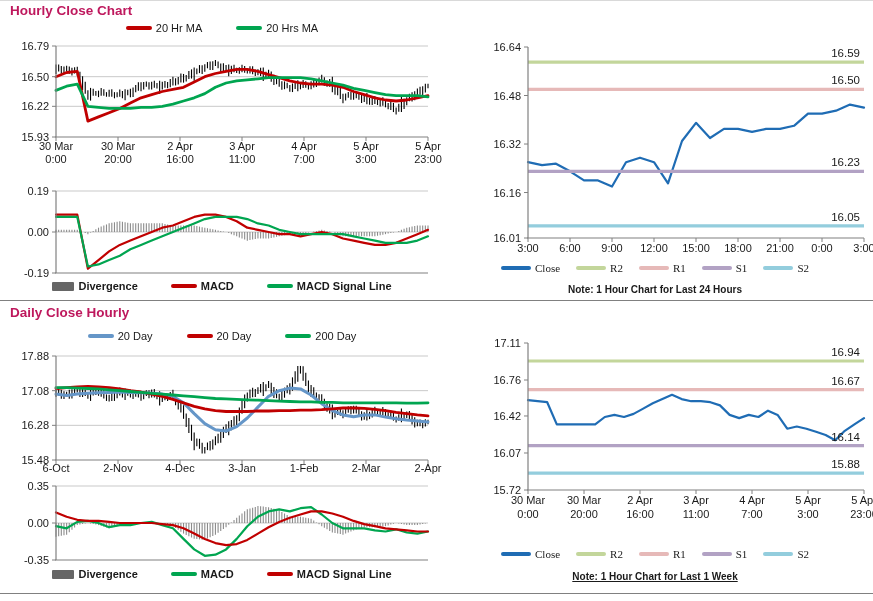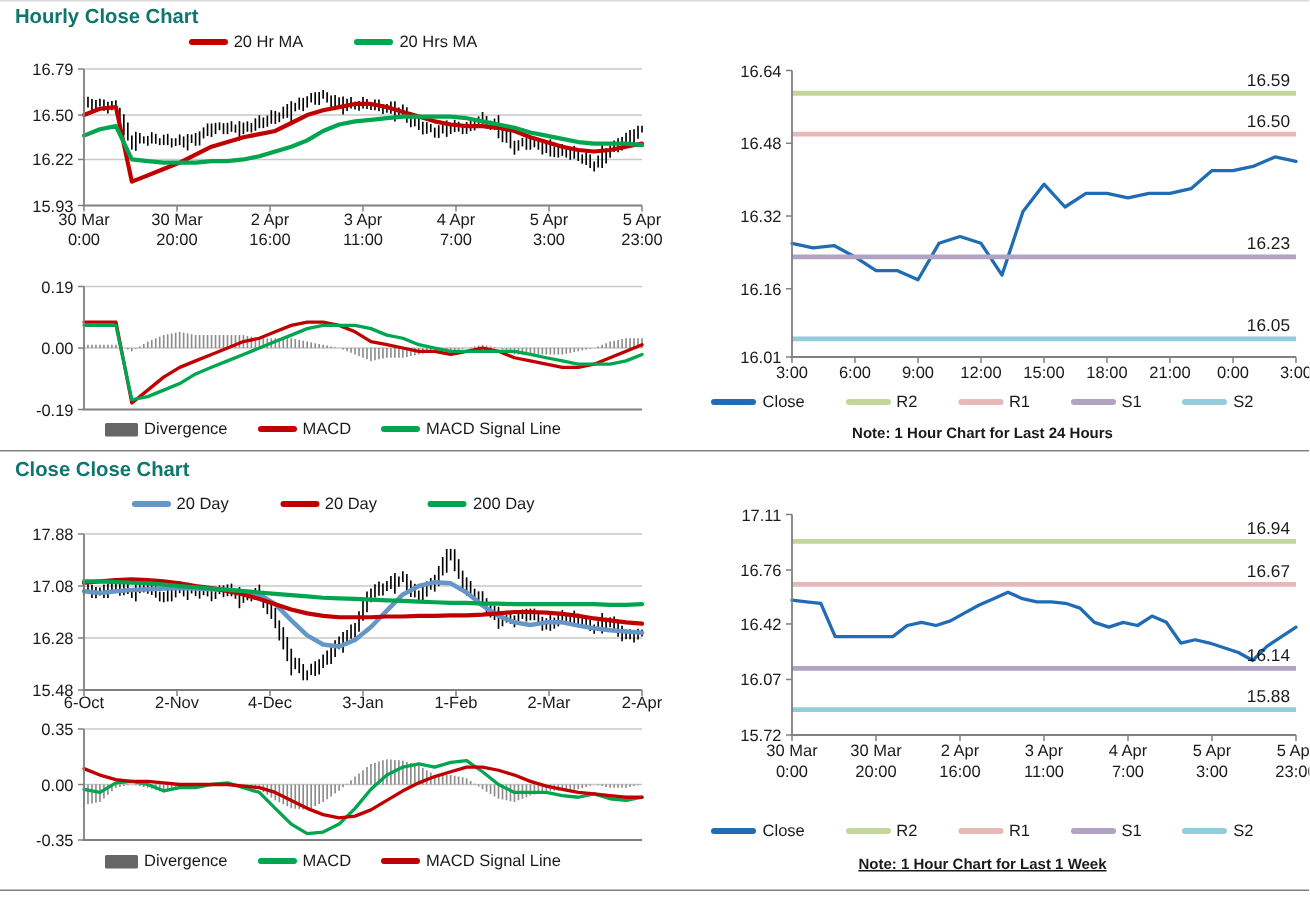--- a/index.html
+++ b/index.html
@@ -2,29 +2,29 @@
 <html><head>
 <meta charset="utf-8">
 <style>
   html,body{margin:0;padding:0;background:#fff;}
   .canvas{
     position:relative;width:873px;height:601px;background:#ffffff;
     font-family:"Liberation Sans","DejaVu Sans",sans-serif;color:#1a1a1a;overflow:hidden;
   }
   .sep{position:absolute;left:0;width:873px;height:0;border-top:1.5px solid #808080;}
   .sep.light{border-top:1px solid #d9d9d9;}
-  .sec-title{position:absolute;left:10px;margin:0;font-size:13.5px;font-weight:bold;color:#0f766e;}
+  .sec-title{position:absolute;left:10px;margin:0;font-size:13.5px;font-weight:bold;color:#be185d;}
   svg{position:absolute;overflow:visible;}
   svg text{font-family:"Liberation Sans","DejaVu Sans",sans-serif;fill:#1a1a1a;}
   .legend{position:absolute;display:flex;justify-content:center;align-items:flex-start;font-size:11px;color:#1a1a1a;}
   .legend .li{display:flex;align-items:center;white-space:nowrap;}
   .legend .sw{display:inline-block;width:26px;height:4px;border-radius:2px;margin-right:4px;}
   .legend .sw.bar{width:22px;height:9px;border-radius:1px;}
   .legend.lg-sr .sw{width:30px;height:3.5px;}
-  .lg-gap28{gap:20px;} .lg-gap34{gap:34px;} .lg-gap16{gap:27px;}
+  .lg-gap28{gap:33px;font-weight:bold;} .lg-gap34{gap:34px;} .lg-gap16{gap:16px;font-family:Liberation Serif, serif;}
   .note{position:absolute;text-align:center;font-size:10px;font-weight:bold;color:#1a1a1a;}
   
   #ch-hourly_price{left:8px;top:38px;}
   #ch-hourly_macd{left:8px;top:181px;}
   #ch-hourly_sr{left:440px;top:40px;}
   #ch-daily_price{left:8px;top:348px;}
   #ch-daily_macd{left:8px;top:480px;}
   #ch-weekly_sr{left:440px;top:336px;}
   #lg-hourly_price{left:8px;top:22px;width:428px;}
   #lg-hourly_macd{left:8px;top:280px;width:428px;}
@@ -463,21 +463,21 @@
           <span class="sw" style="background: rgb(147, 205, 221);"></span>
           <span>S2</span>
         </span>
       </div>
     <div class="note" id="nt-hourly">Note: 1 Hour Chart for Last 24 Hours</div>
   </section>
 
   <div class="sep" style="top:300px;"></div>
 
   <section>
-    <h2 class="sec-title" style="top:305px;">Close Close Chart</h2>
+    <h2 class="sec-title" style="top:305px;">Daily Close Hourly</h2>
     <div class="legend lg-gap34" id="lg-daily_price">
         <span class="li">
           <span class="sw" style="background: rgb(101, 150, 200);"></span>
           <span>20 Day</span>
         </span>
         <span class="li">
           <span class="sw" style="background: rgb(192, 0, 0);"></span>
           <span>20 Day</span>
         </span>
         <span class="li">

